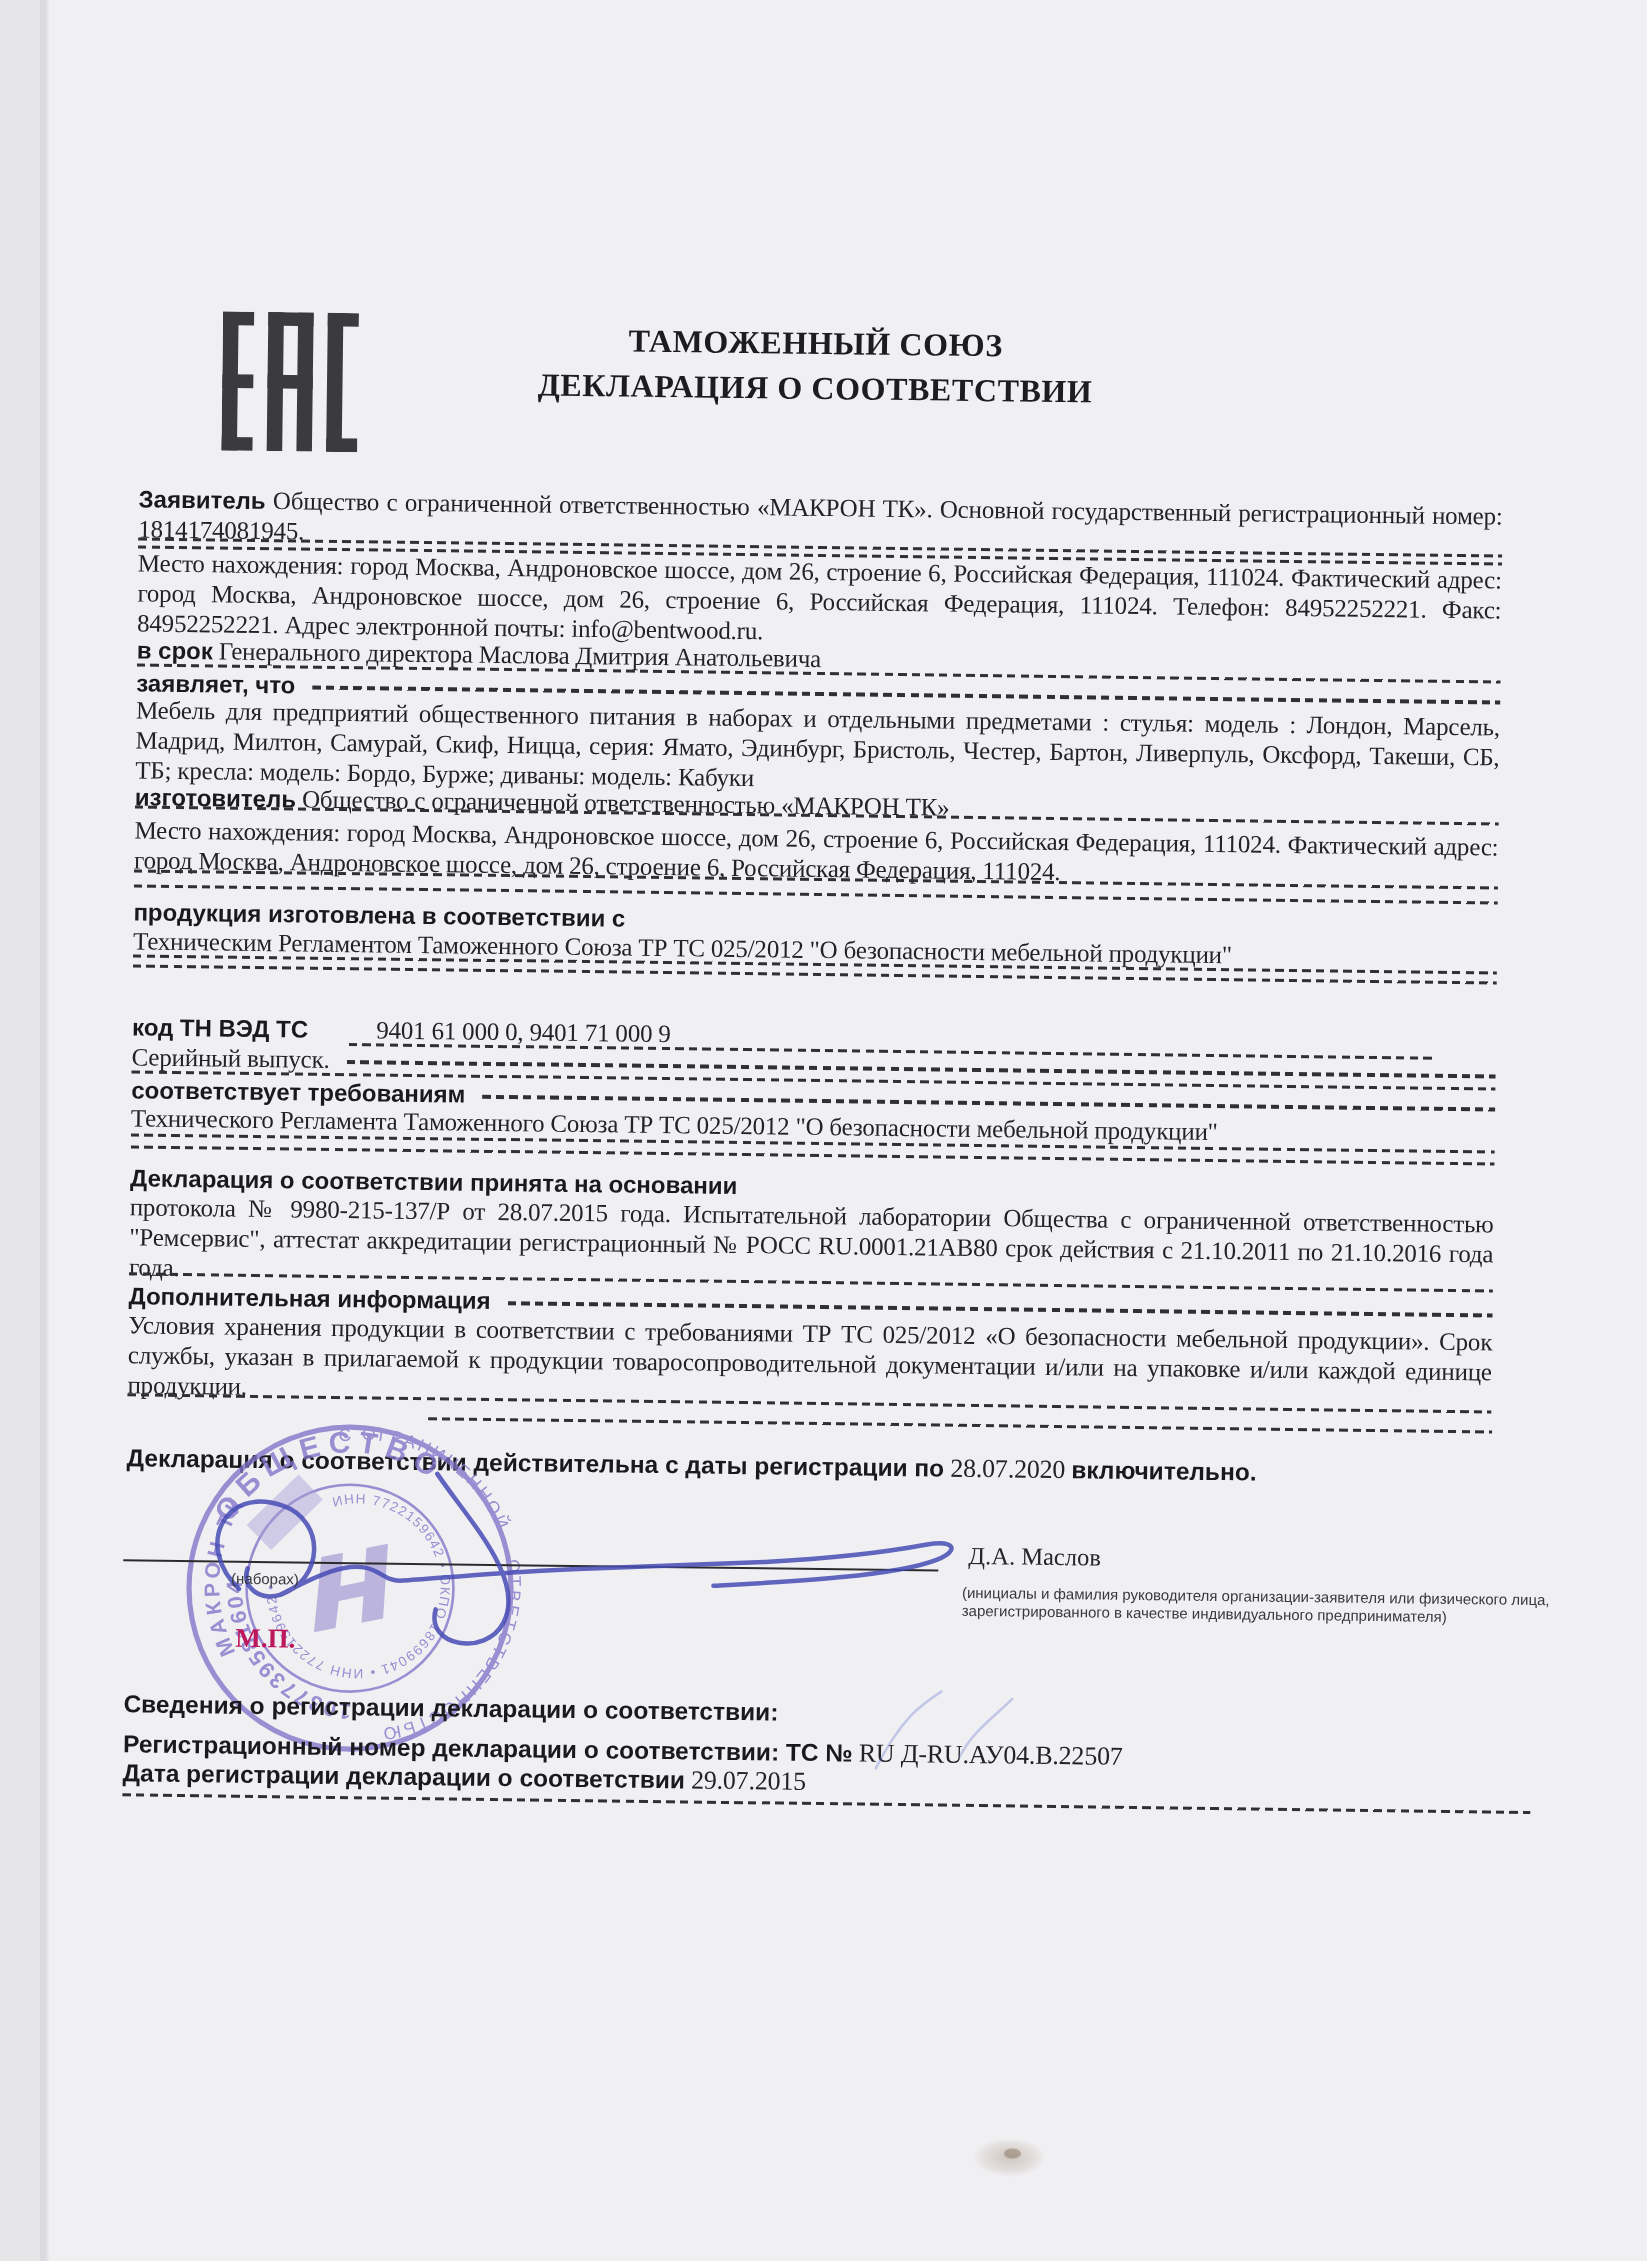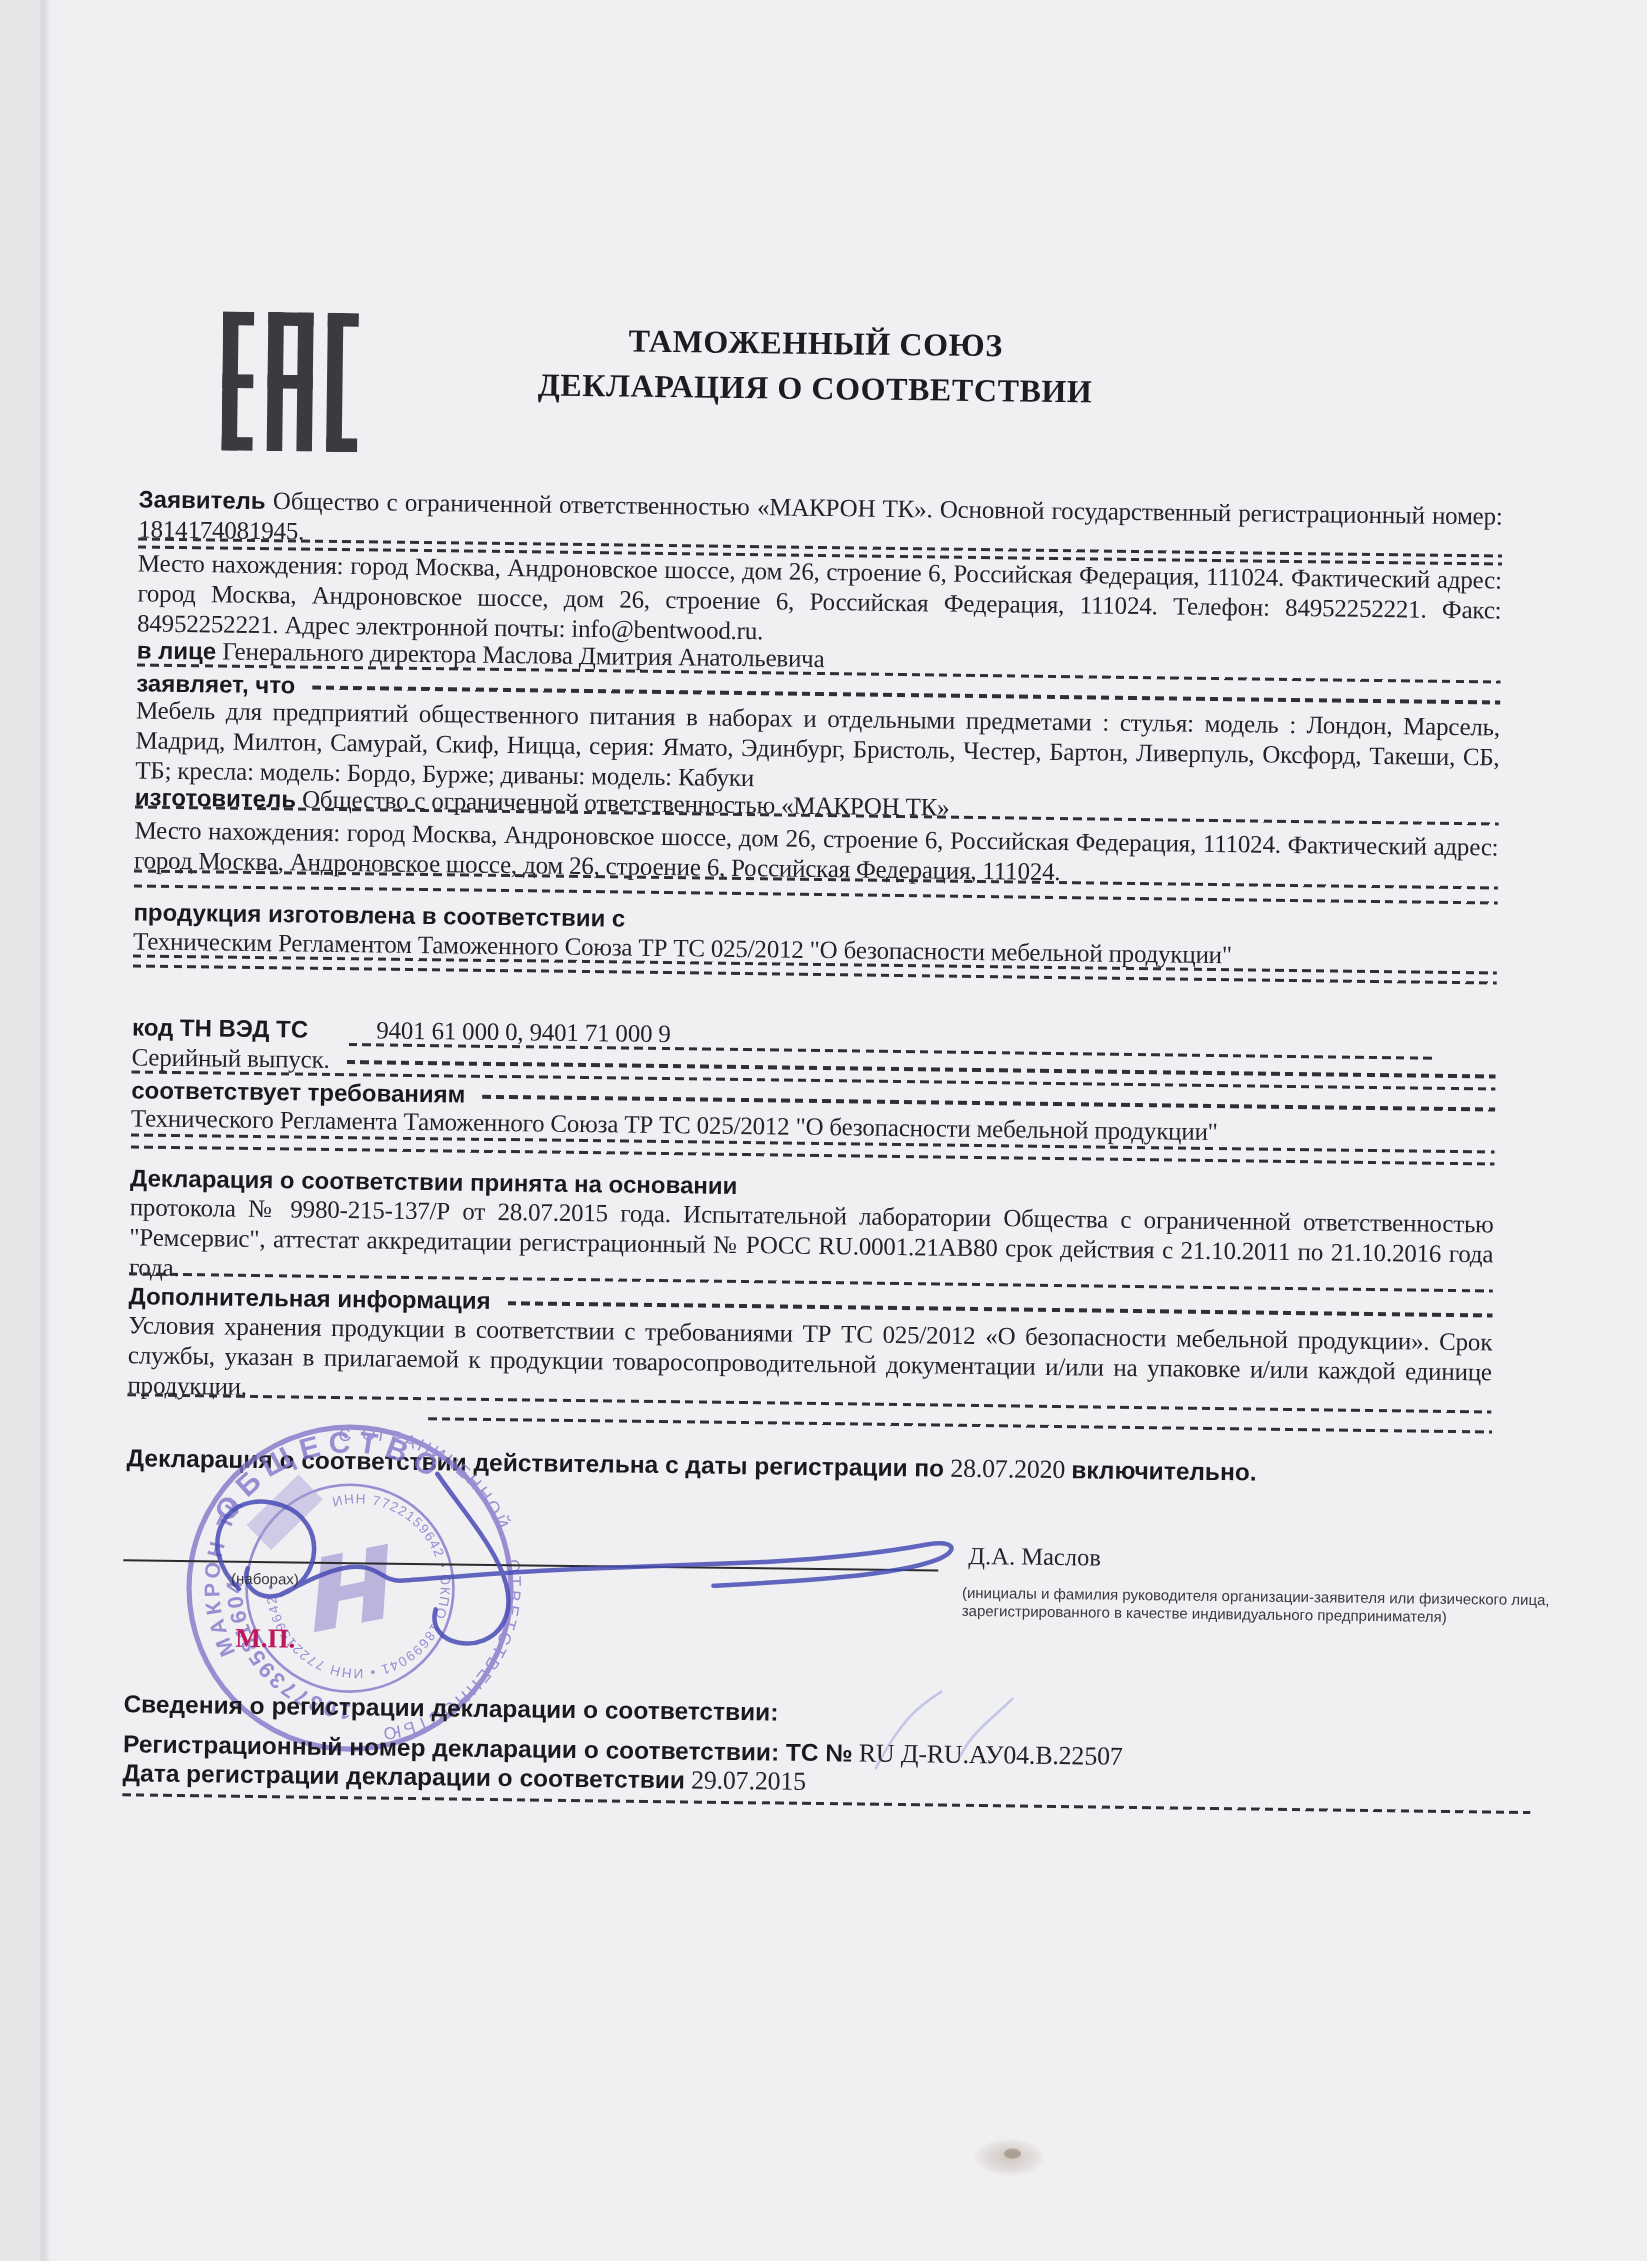--- a/index.html
+++ b/index.html
@@ -61,21 +61,21 @@
     </div>
 
     <div class="row just" style="top:493px;">
       <span class="b">Заявитель</span>
       <span>Общество с ограниченной ответственностью «МАКРОН ТК».  Основной государственный регистрационный номер: 1814174081945.</span>
     </div>
     <div class="sep" style="left:145px;top:546px;width:1364px;"></div>
     <div class="sep" style="left:145px;top:554px;width:1364px;"></div>
     <div class="row just" style="top:557px;">Место нахождения: город Москва, Андроновское шоссе, дом 26, строение 6, Российская Федерация, 111024. Фактический адрес: город Москва, Андроновское шоссе, дом 26, строение 6, Российская Федерация, 111024. Телефон: 84952252221. Факс: 84952252221. Адрес электронной почты: info@bentwood.ru.</div>
     <div class="row" style="top:644px;">
-      <span class="b">в лице</span>
+      <span class="b">в срок</span>
       <span>Генерального директора Маслова Дмитрия Анатольевича</span>
     </div>
     <div class="sep" style="left:145px;top:672px;width:1364px;"></div>
 
     <div class="row flexrow" style="top:677px;">
       <span class="b">заявляет, что</span>
       <span class="dashfill"></span>
     </div>
     <div class="row just" style="top:704px;">Мебель для предприятий общественного питания в наборах и отдельными предметами : стулья: модель : Лондон, Марсель, Мадрид, Милтон, Самурай, Скиф, Ницца, серия: Ямато, Эдинбург, Бристоль, Честер, Бартон, Ливерпуль, Оксфорд, Такеши, СБ, ТБ; кресла: модель: Бордо, Бурже; диваны: модель: Кабуки</div>
     <div class="row" style="top:791px;">

